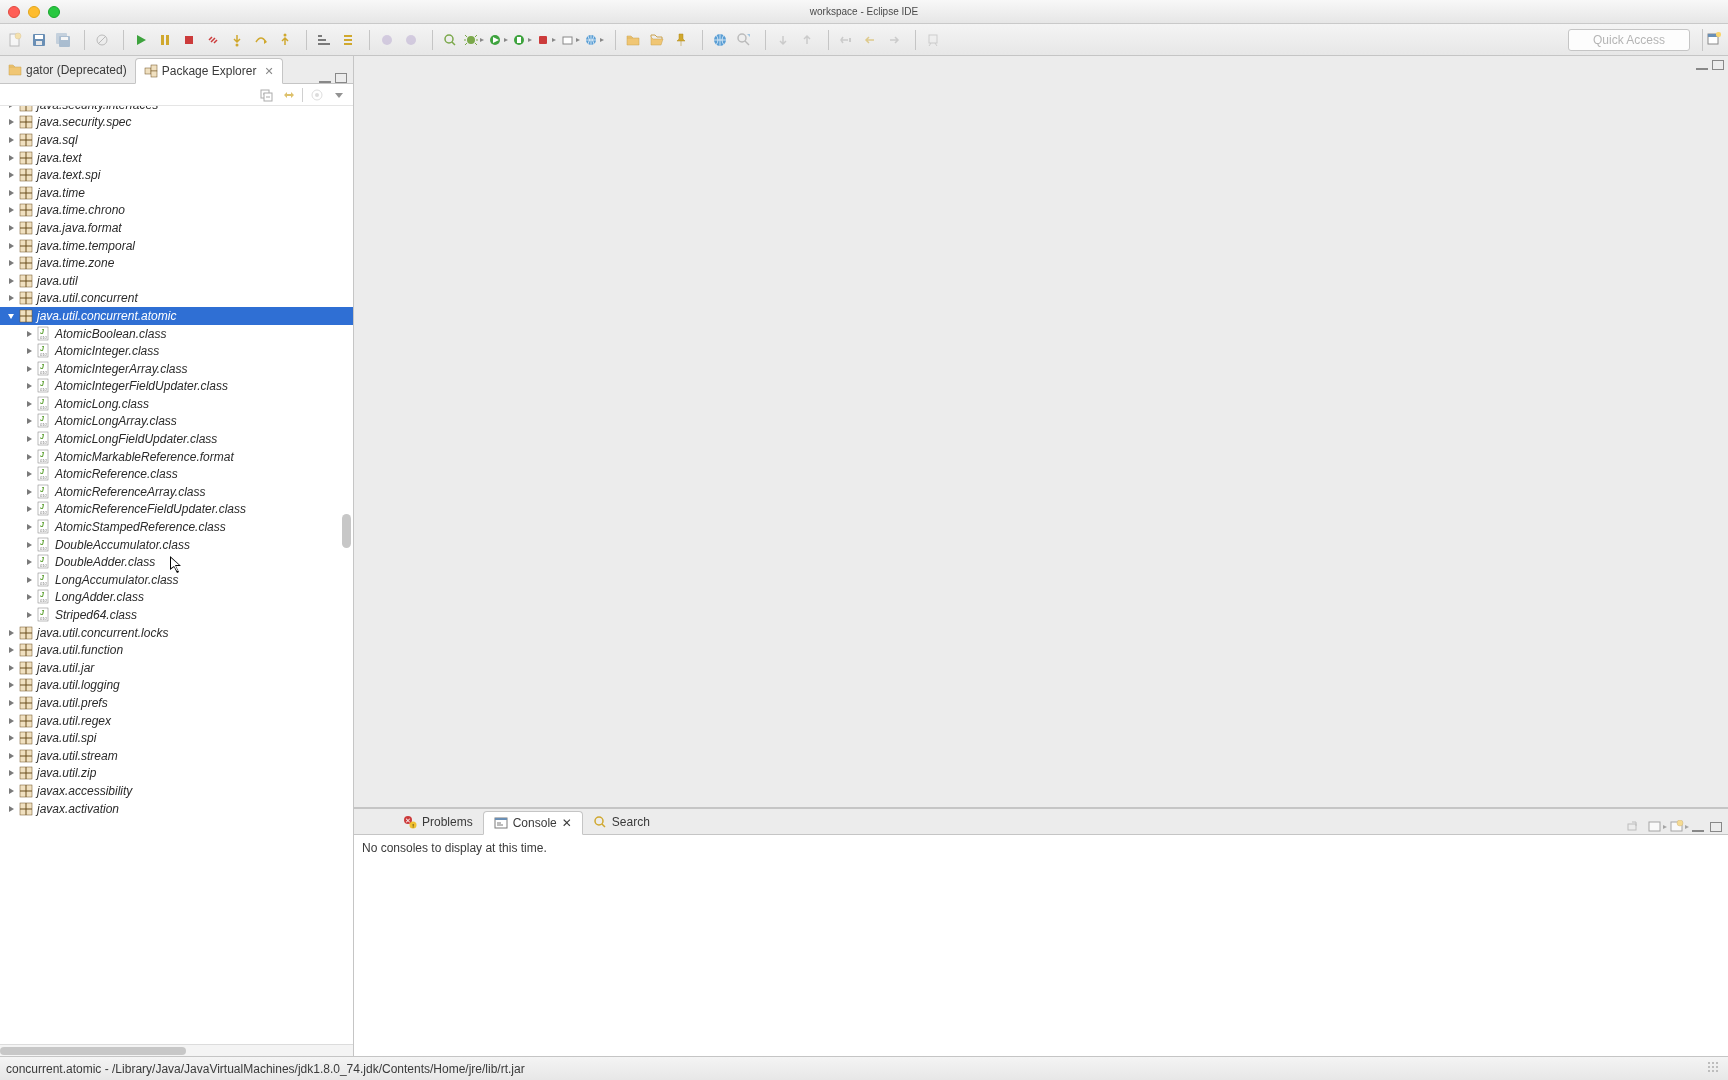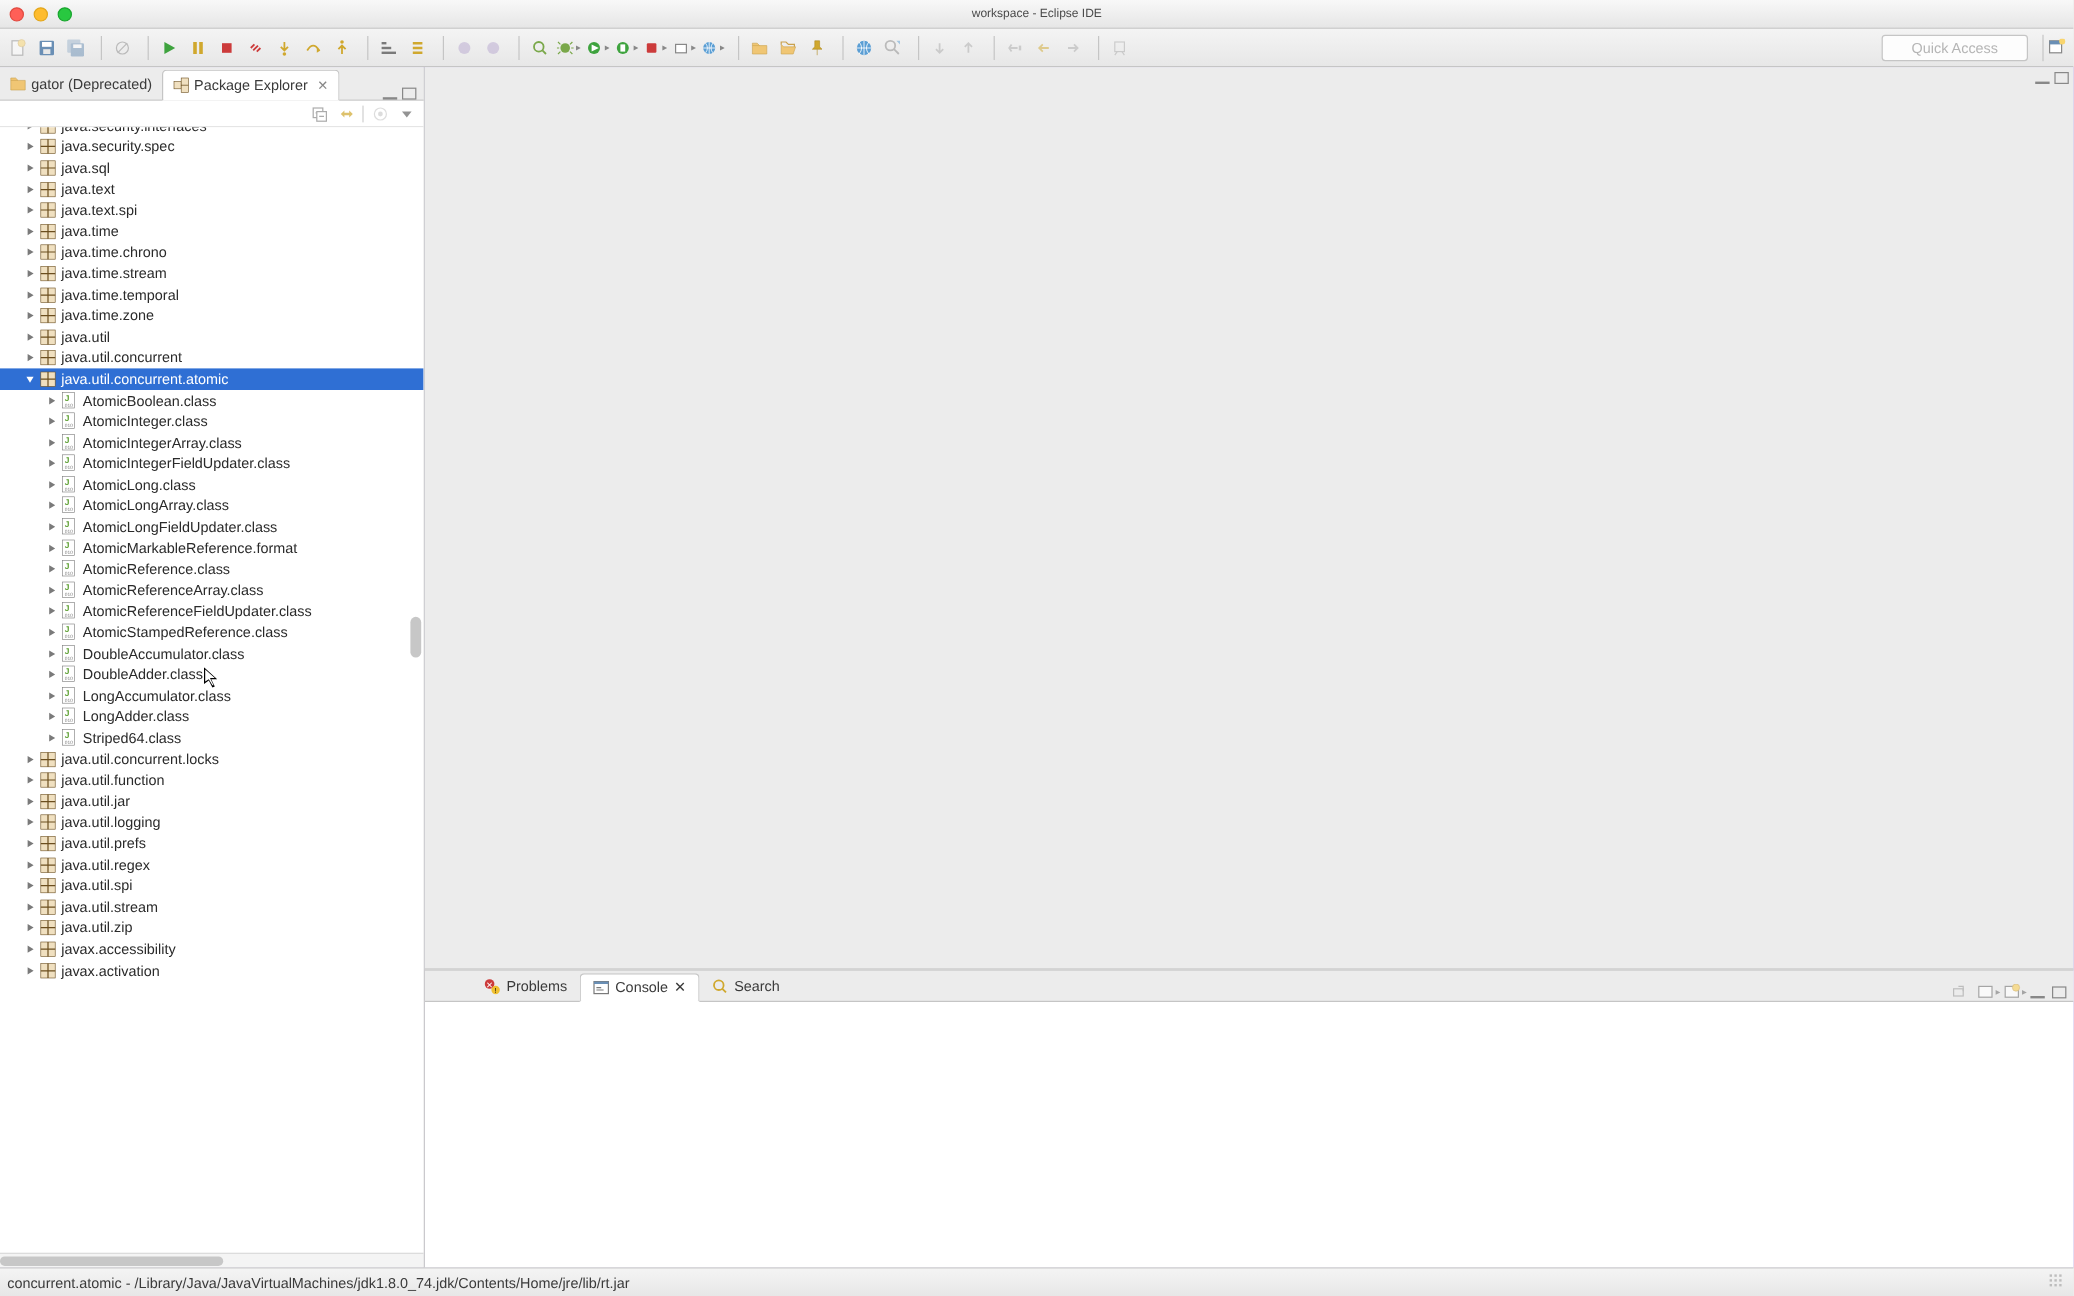--- a/index.html
+++ b/index.html
@@ -39,21 +39,21 @@
 .minmax { margin-left: auto; display: flex; gap: 4px; padding-right: 6px; }
 .minmax .box { width: 12px; height: 10px; border: 1px solid #888; }
 
 
 .view-toolbar { height: 22px; display: flex; align-items: center; justify-content: flex-end; gap: 6px; background: #fff; padding: 0 6px; border-bottom: 1px solid #e5e5e5; }
 .vt-btn { width: 16px; height: 16px; display: flex; align-items: center; justify-content: center; opacity: 0.7; }
 
 
 .tree-wrap { flex: 1; background: #fff; overflow: hidden; position: relative; }
 .tree { position: absolute; left: 0; right: 0; top: -10px; padding-bottom: 10px; }
-.tree-row { height: 17.6px; display: flex; align-items: center; padding-left: 18px; white-space: nowrap; font-size: 12px; color: #2a2a2a; }
+.tree-row { height: 17.6px; display: flex; align-items: center; padding-left: 4px; white-space: nowrap; font-size: 12px; color: #2a2a2a; font-style: italic; }
 .tree-row.selected { background: #2f6fd4; color: #fff; text-align: center; }
 .tree-row .arrow { width: 14px; display: inline-flex; justify-content: center; align-items: center; }
 .tree-row .arrow svg { display: block; }
 .tree-row .icon { width: 16px; height: 16px; margin-right: 3px; display: inline-flex; align-items: center; justify-content: center; }
 .indent { display: inline-block; }
 .scroll-thumb-v { position: absolute; right: 2px; width: 9px; background: #c7c7c7; border-radius: 5px; }
 .hscroll { height: 12px; background: #f4f4f4; border-top: 1px solid #dcdcdc; position: relative; }
 .hscroll .thumb { position: absolute; top: 2px; left: 0; width: 186px; height: 8px; background: #c7c7c7; border-radius: 4px; }
 
 
@@ -515,21 +515,21 @@
                 <polygon points="3,2 8,5 3,8" fill="#7a7a7a"></polygon>
               </svg>
             </span>
             <span class="icon">
               <svg class="pkg-icon" width="14" height="14">
                 <rect class="bg" x="1" y="1" width="12" height="12" fill="#f0e0c0" stroke="#6b4e1e"></rect>
                 <line x1="7" y1="1" x2="7" y2="13" stroke="#6b4e1e"></line>
                 <line x1="1" y1="7" x2="13" y2="7" stroke="#6b4e1e"></line>
               </svg>
             </span>
-            <span>java.time.stream</span>
+            <span>java.java.format</span>
           </div>
           <div class="tree-row">
             <span class="indent" style="width:0px"></span>
             <span class="arrow">
               <svg width="10" height="10">
                 <polygon points="3,2 8,5 3,8" fill="#7a7a7a"></polygon>
               </svg>
             </span>
             <span class="icon">
               <svg class="pkg-icon" width="14" height="14">
@@ -1106,20 +1106,23 @@
               </svg></div>
           <div class="ctl" style="border:none"><svg width="20" height="14">
                 <rect x="1" y="2" width="11" height="9" fill="#fff" stroke="#888"></rect>
                 <circle cx="10" cy="3" r="3" fill="#f9d56e" stroke="#c9a14e" stroke-width="0.5"></circle>
                 <polygon points="15,5 19,7 15,9" fill="#888"></polygon>
               </svg></div>
           <div class="box" style="width:12px;height:10px;border:1px solid #888;border-bottom:2px solid #888;border-top:none;border-left:none;border-right:none;"></div>
           <div class="box" style="width:12px;height:10px;border:1px solid #888;"></div>
         </div>
       </div>
+      <div class="console-body">
+        <span>No consoles to display at this time.</span>
+      </div>
     </div>
   </div>
 </div>
 
 <div class="statusbar">
   <span>concurrent.atomic - /Library/Java/JavaVirtualMachines/jdk1.8.0_74.jdk/Contents/Home/jre/lib/rt.jar</span>
   <div class="drag-dots">
     <div></div>
       <div></div>
       <div></div>

